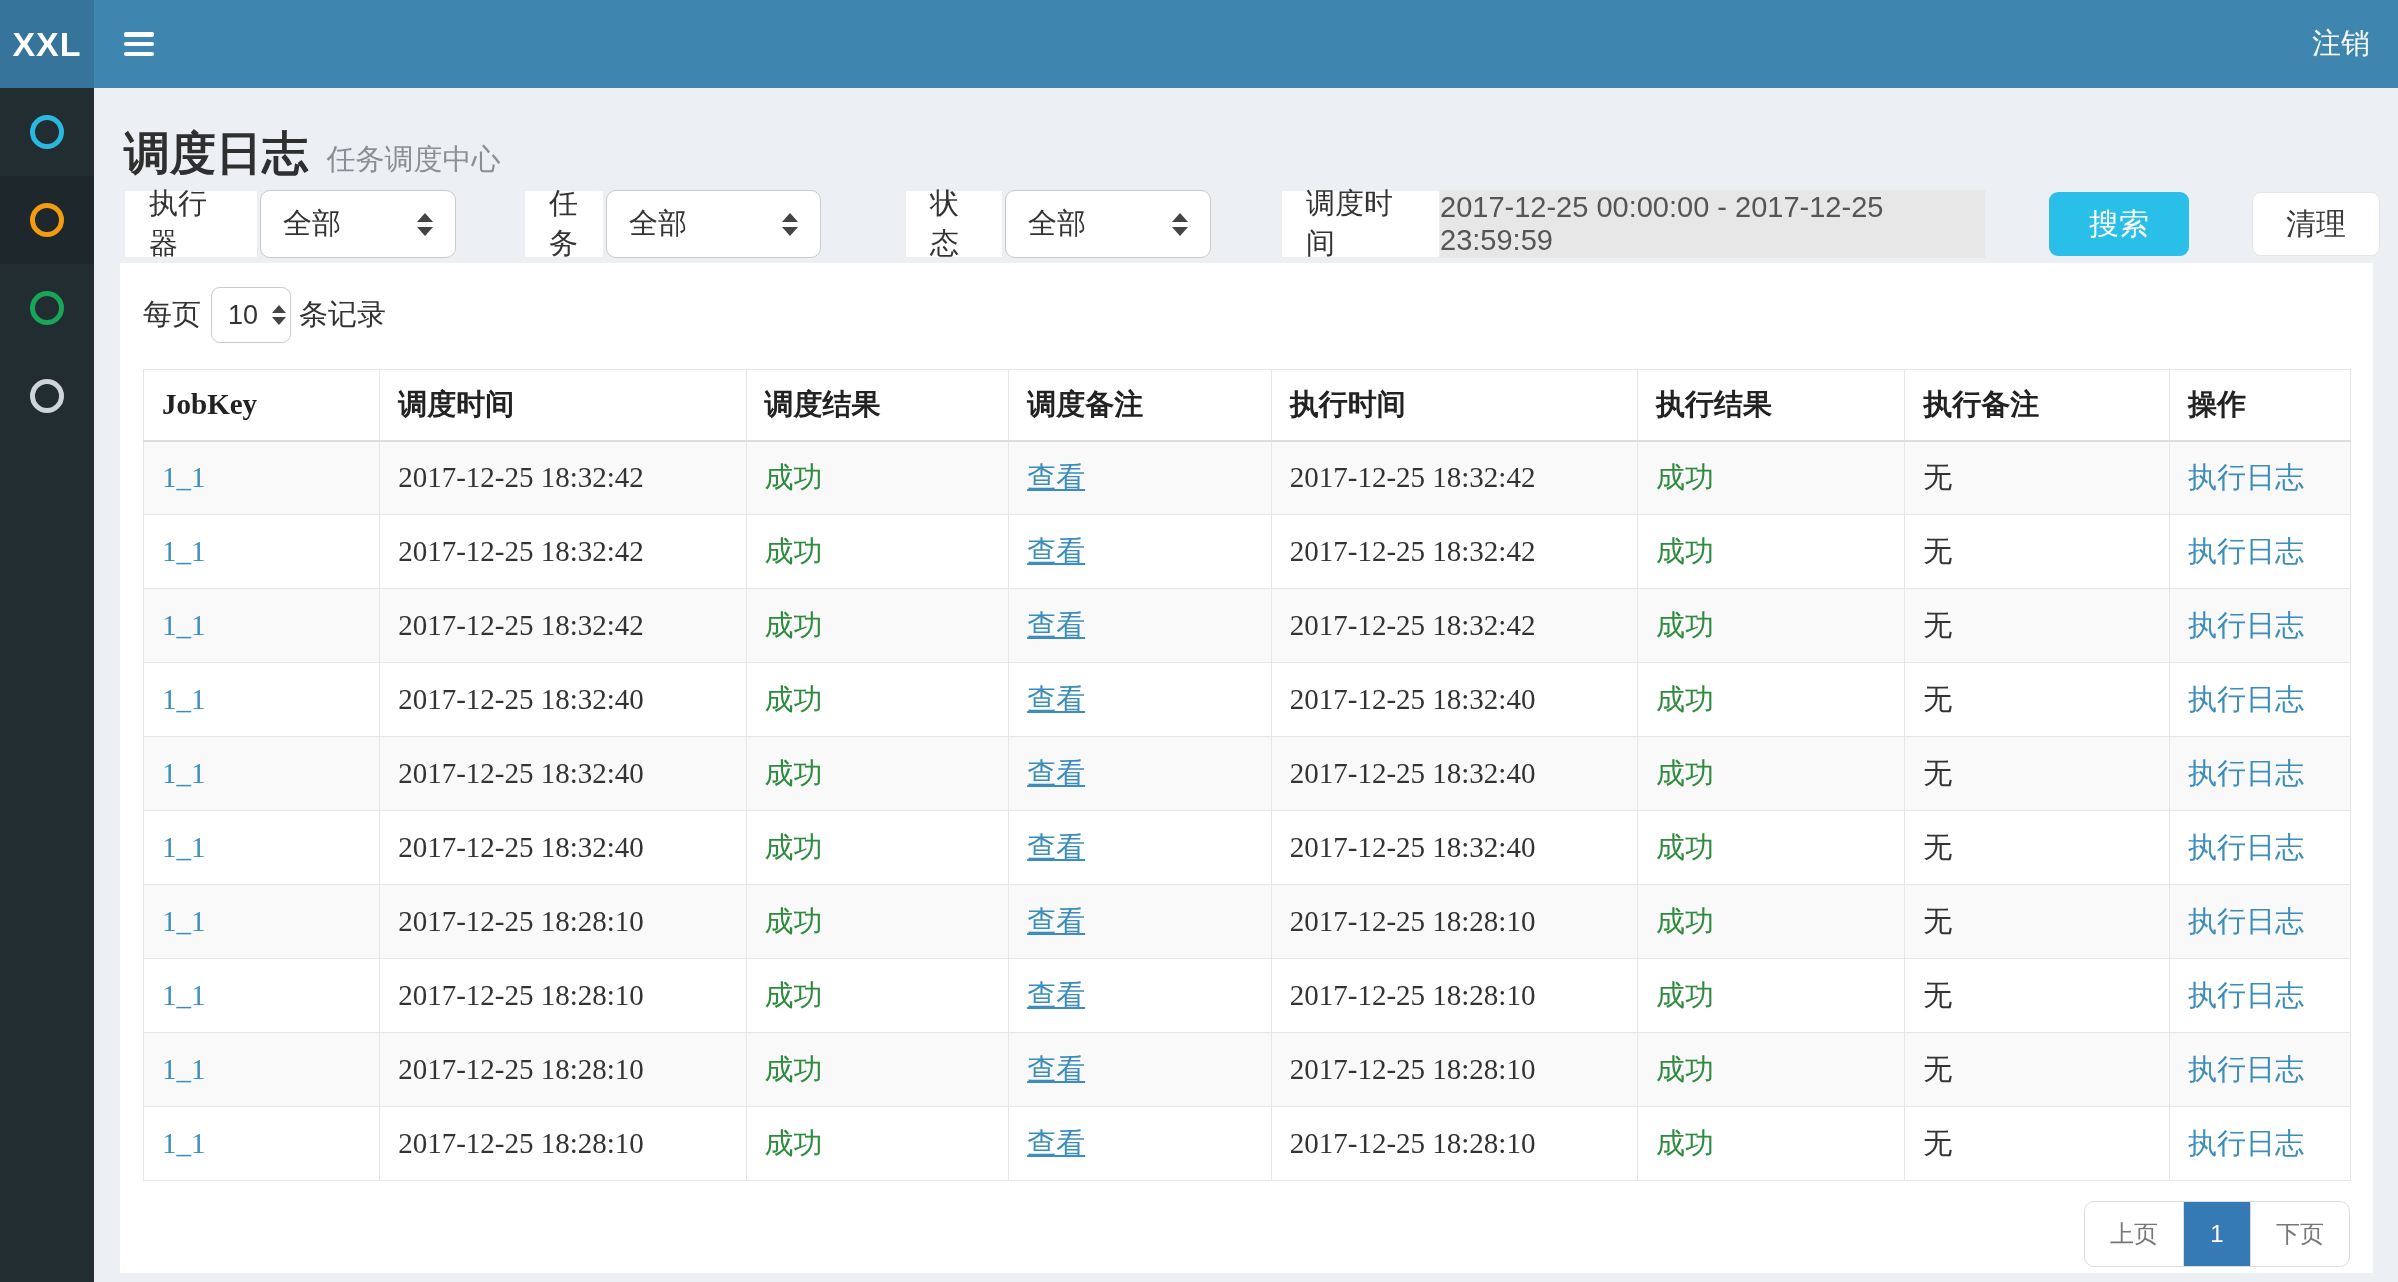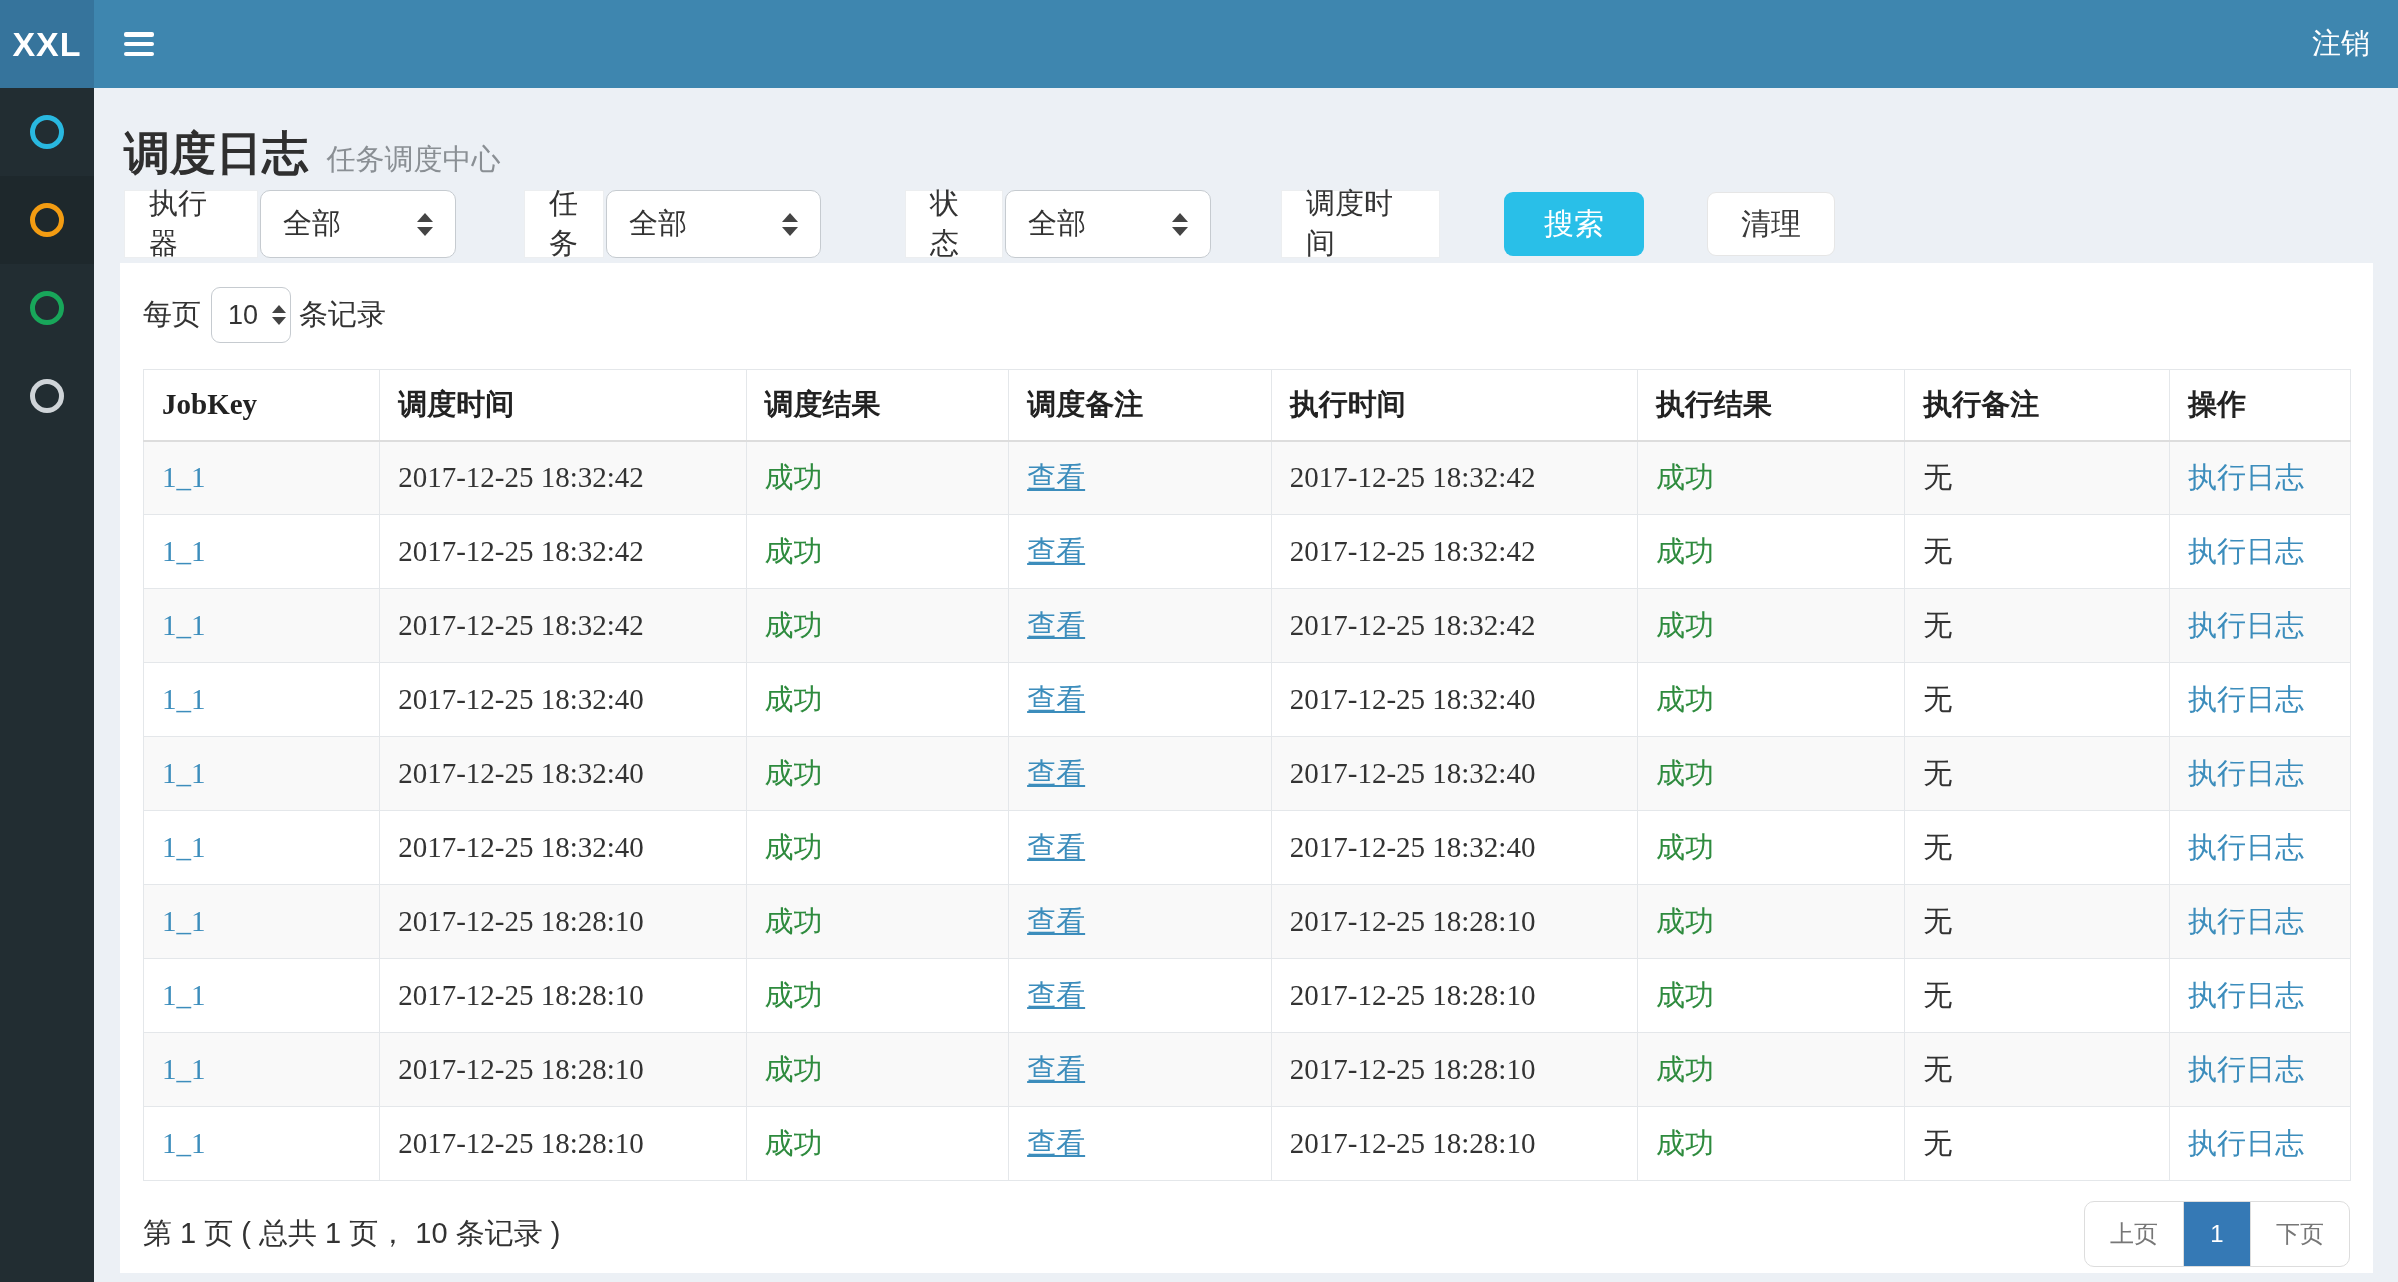--- a/index.html
+++ b/index.html
@@ -140,20 +140,21 @@
     <div class="ig-label" style="width:98px; margin-left:84px">状态</div>
     <div class="ig-select" style="width:206px">
       <span class="val">全部</span>
       <span class="caret-ud">
           <i class="up"></i>
           <i class="down"></i>
         </span>
     </div>
 
     <div class="ig-label" style="width:159px; margin-left:70px">调度时间</div>
+    <div class="time-input" style="width:545px">2017-12-25 00:00:00 - 2017-12-25 23:59:59</div>
 
     <div class="btn btn-search">搜索</div>
     <div class="btn btn-clear">清理</div>
   </div>
 
   <div class="panel">
 
     <div class="pagesize-row">
       <span>每页</span>
       <div class="pagesize-select">
@@ -287,21 +288,20 @@
             <td><a class="tbl-link u">查看</a></td>
             <td><span>2017-12-25 18:28:10</span></td>
             <td><span class="ok">成功</span></td>
             <td><span>无</span></td>
             <td><a class="tbl-link">执行日志</a></td>
           </tr>
         </tbody>
     </table>
 
     <div class="footer-row">
-      <span class="summary">第 1 页 ( 总共 1 页， 10 条记录 )</span>
       <div class="pagination">
         <div class="page-btn">上页</div>
         <div class="page-btn active">1</div>
         <div class="page-btn">下页</div>
       </div>
     </div>
 
   </div>
 </div>
 

